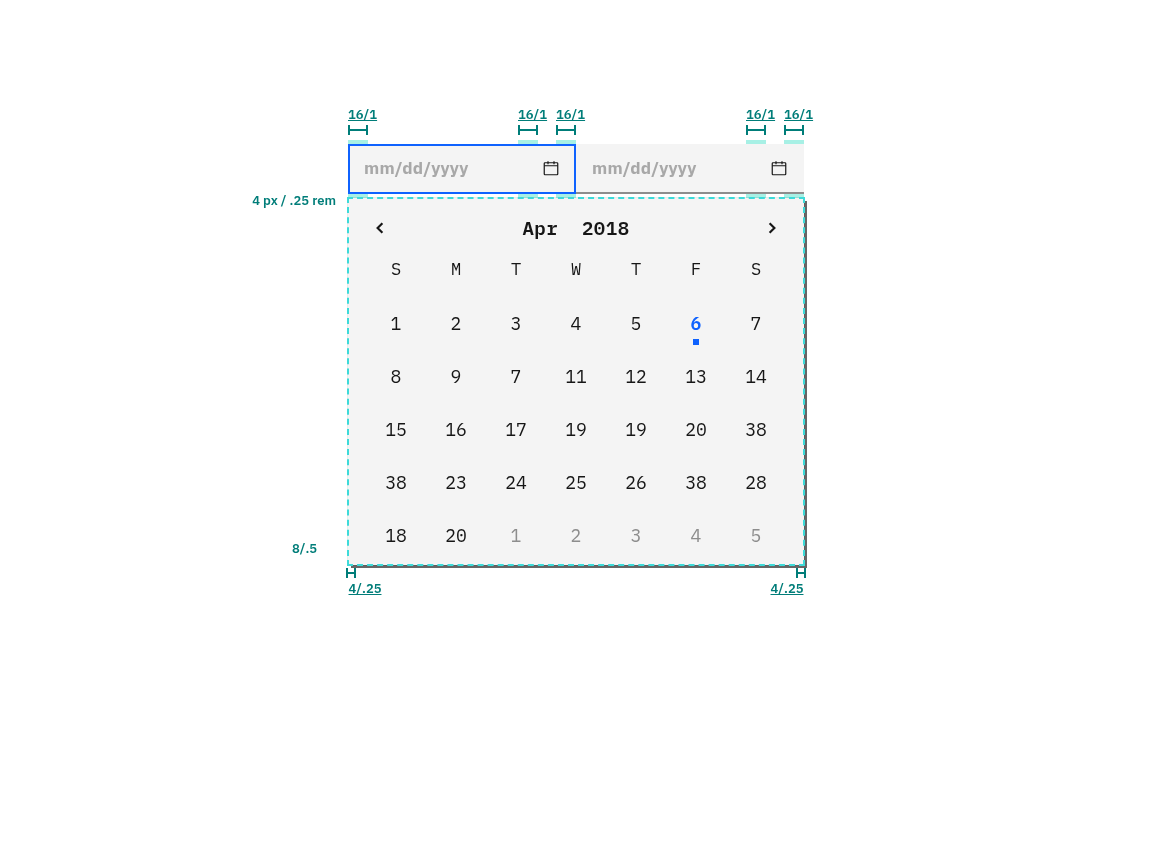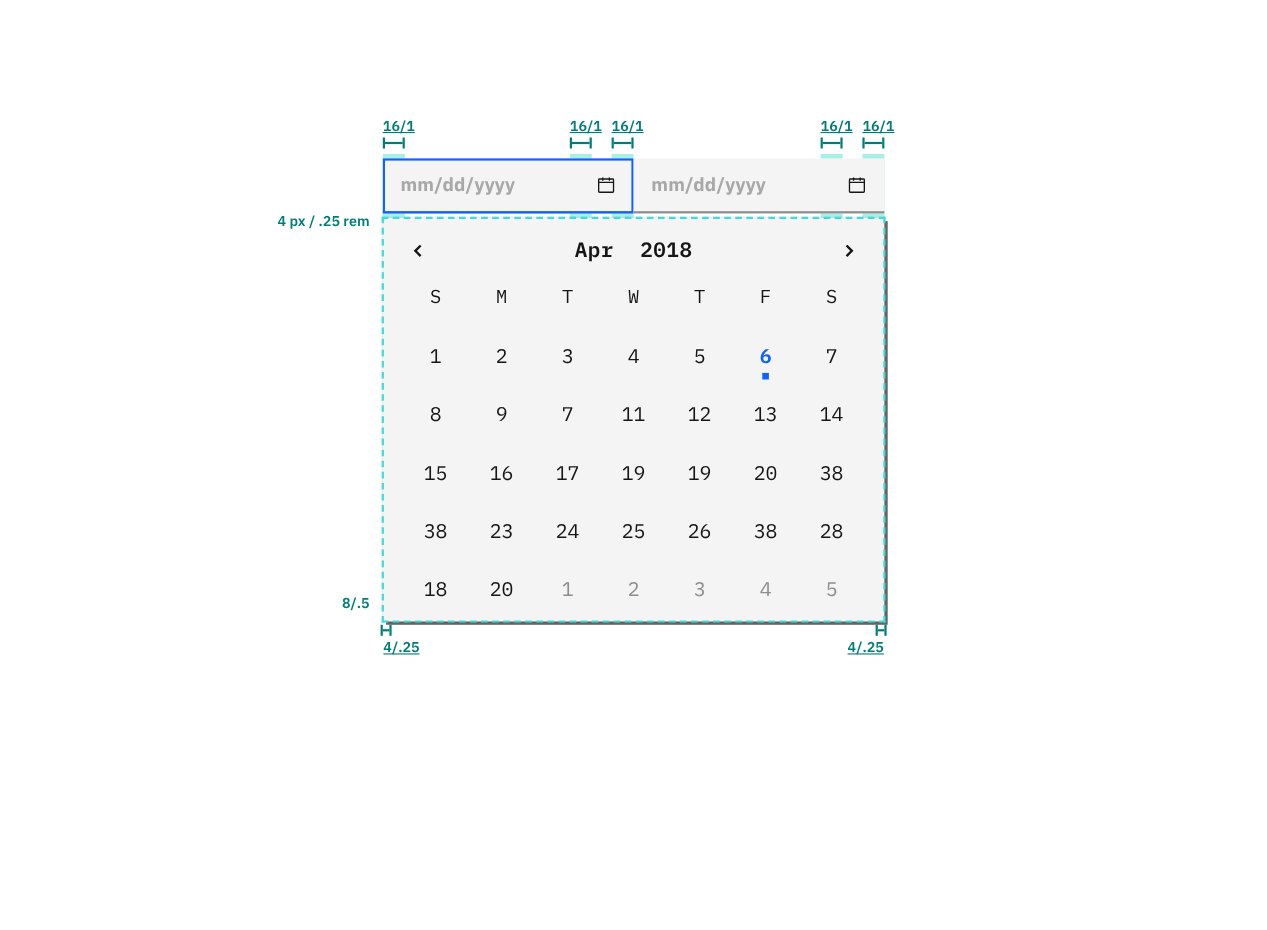--- a/index.html
+++ b/index.html
@@ -331,21 +331,21 @@
           <div class="day muted">1</div>
           <div class="day muted">2</div>
           <div class="day muted">3</div>
           <div class="day muted">4</div>
           <div class="day muted">5</div>
         </div>
     </div>
     <div class="panel-outline"></div>
   </div>
 
-  <div class="measure" style="left:-56px; bottom:10px; width:44px; text-align:right;">
+  <div class="measure" style="left:-56px; bottom:10px; width:44px; text-align:left;">
     <span>8/.5</span>
   </div>
   <div class="measure v" style="left:-18px; bottom:4px; --len:12px;">
       <div class="bar">
         <span></span>
       </div>
     </div>
 
   <div class="measure" style="left:-8px; bottom:-30px; width:50px;">
     <div class="bar" style="width:10px; margin-left:6px;">

